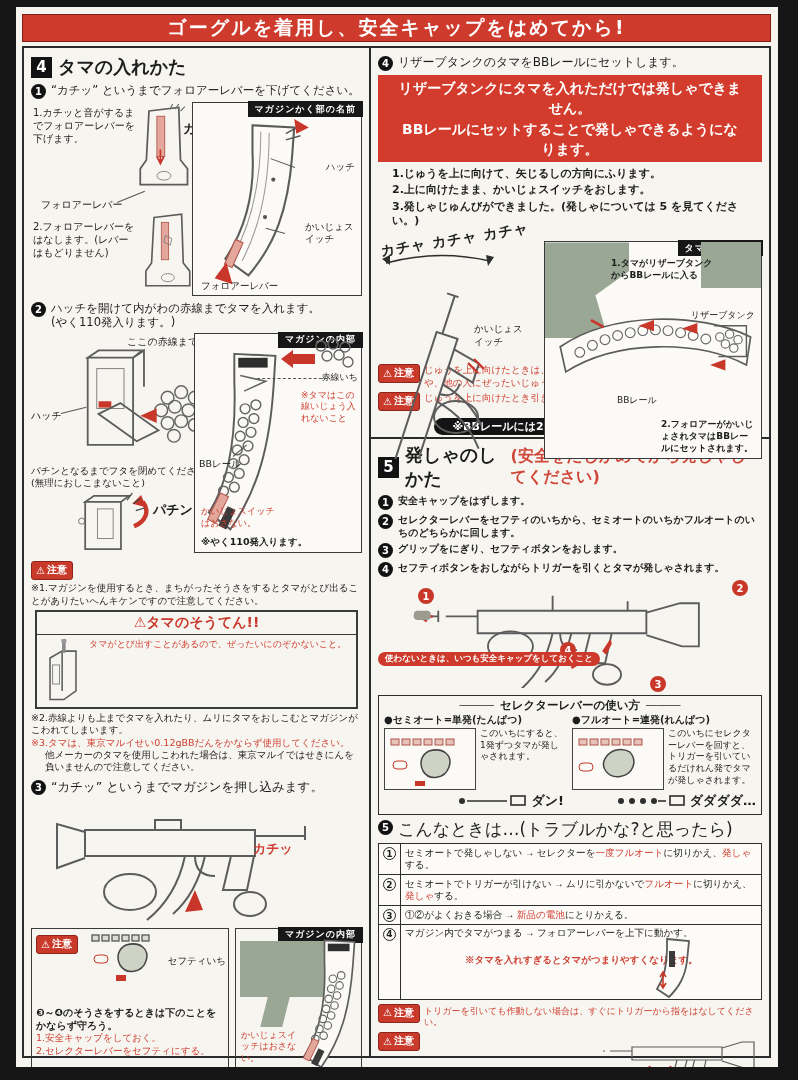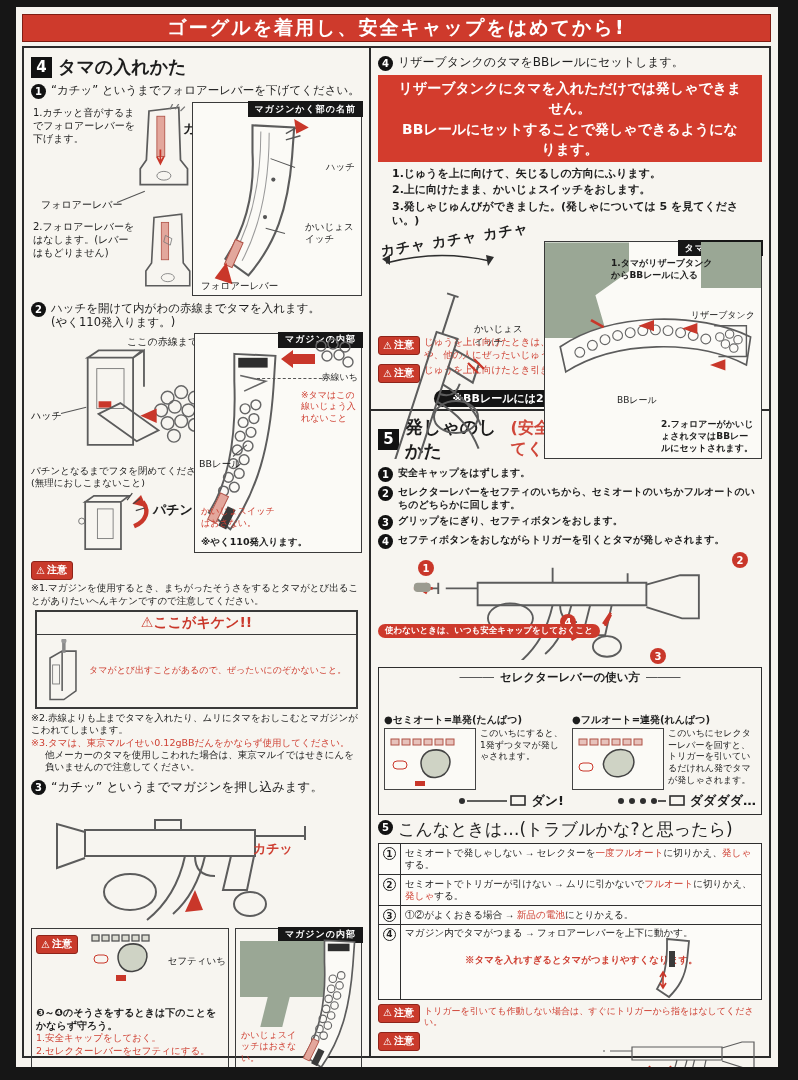--- a/index.html
+++ b/index.html
@@ -37,33 +37,33 @@
   .obox { position:absolute; border:1.5px solid #3a3a3a; background:#fbfaf6; }
   .illus { position:relative; }
   .leader { position:absolute; height:1px; background:#555; transform-origin:left center; }
   .sage { position:absolute; background:#9aa795; }
   .pill-red { background:#cd3a2c; color:#fff; font-size:8.5px; font-weight:bold; padding:1px 7px; border-radius:8px; white-space:nowrap; }
   .pill-black { background:#141414; color:#fff; font-size:11px; font-weight:bold; padding:2px 18px; border-radius:11px; white-space:nowrap; }
   .warnbox { background:#d33c2d; color:#fff; font-weight:bold; font-size:14px; line-height:1.45; padding:3px 20px; margin:2px 0 4px 0;text-align:center; }
   .dangerbox { border:2px solid #3a3a3a; margin:3px 4px; }
   .danger-title { text-align:center; color:#c9372a; font-weight:bold; font-size:14px; padding:2px 0; border-bottom:1.5px solid #3a3a3a; }
   .danger-cells { display:flex; }
-  .danger-cell { flex:1; display:flex; align-items:center; gap:4px; padding:4px; }
+  .danger-cell { flex:1; display:flex; align-items:flex-start; gap:4px; padding:4px; }
   .danger-cell + .danger-cell { border-left:1.5px solid #3a3a3a; }
   .tbl { border:1.7px solid #2e2e2e; background:#fcfbf8; }
   .trow { display:flex; border-bottom:1.2px solid #2e2e2e; }
   .trow:last-child { border-bottom:none; }
   .tnum { width:22px; display:flex; align-items:flex-start; justify-content:center; padding-top:3px; border-right:1.2px solid #2e2e2e; flex:none; }
   .tcell { padding:2.5px 4px; font-size:9.6px; line-height:1.3;font-family:Liberation Serif, serif; }
   .sfx-big { font-weight:bold; font-size:13px; }
   .rotJP { display:inline-block; transform:rotate(-9deg); font-weight:bold; font-size:14px; letter-spacing:1px; }
   .selbox { border:1.7px solid #2e2e2e; margin-top:3px; padding:2px 5px 4px 5px; }
   .selbox-title { text-align:center; font-weight:bold; font-size:11.5px; }
   .selbox-title:before, .selbox-title:after { content:"―――"; color:#444; font-weight:normal; margin:0 6px; }
-  .selhalf { flex:1;margin-top:28px; }
+  .selhalf { flex:1; }
   .minibox { border:1.3px solid #444; background:#fbfaf6; width:92px; height:62px; flex:none; position:relative; }
   svg { display:block; }
   .absl { position:absolute; }
 </style>
 </head>
 <body>
 
 <div class="page">
 
   <div class="banner">
@@ -220,21 +220,21 @@
         </div>
       </div>
 
       <div style="margin-top:4px;">
         <span class="badge">
             <span>⚠</span>
             <span>注意</span>
           </span>
         <div class="t95" style="margin-top:2px;">※1.マガジンを使用するとき、まちがったそうさをするとタマがとび出ることがありたいへんキケンですので注意してください。</div>
         <div class="dangerbox">
-          <div class="danger-title"><span>⚠</span><span>ここがキケン!!</span></div>
+          <div class="danger-title"><span>⚠</span><span>タマのそうてん!!</span></div>
           <div class="danger-cells">
             <div class="danger-cell">
               <svg width="44" height="64" viewBox="0 0 50 74">
                 <path d="M10,22 l14,-8 h16 v46 l-14,10 h-16 z M40,14 v46 M24,14 v46" fill="none" stroke="#5c5c5c" stroke-width="1.8"></path>
                 <rect x="24" y="2" width="4" height="14" fill="#888"></rect>
                   <circle cx="26" cy="2" r="3" fill="#999"></circle>
                 <rect x="13" y="30" width="8" height="22" fill="none" stroke="#777"></rect>
               </svg>
               <span class="t9 red">タマがとび出すことがあるので、ぜったいにのぞかないこと。</span>
             </div>

